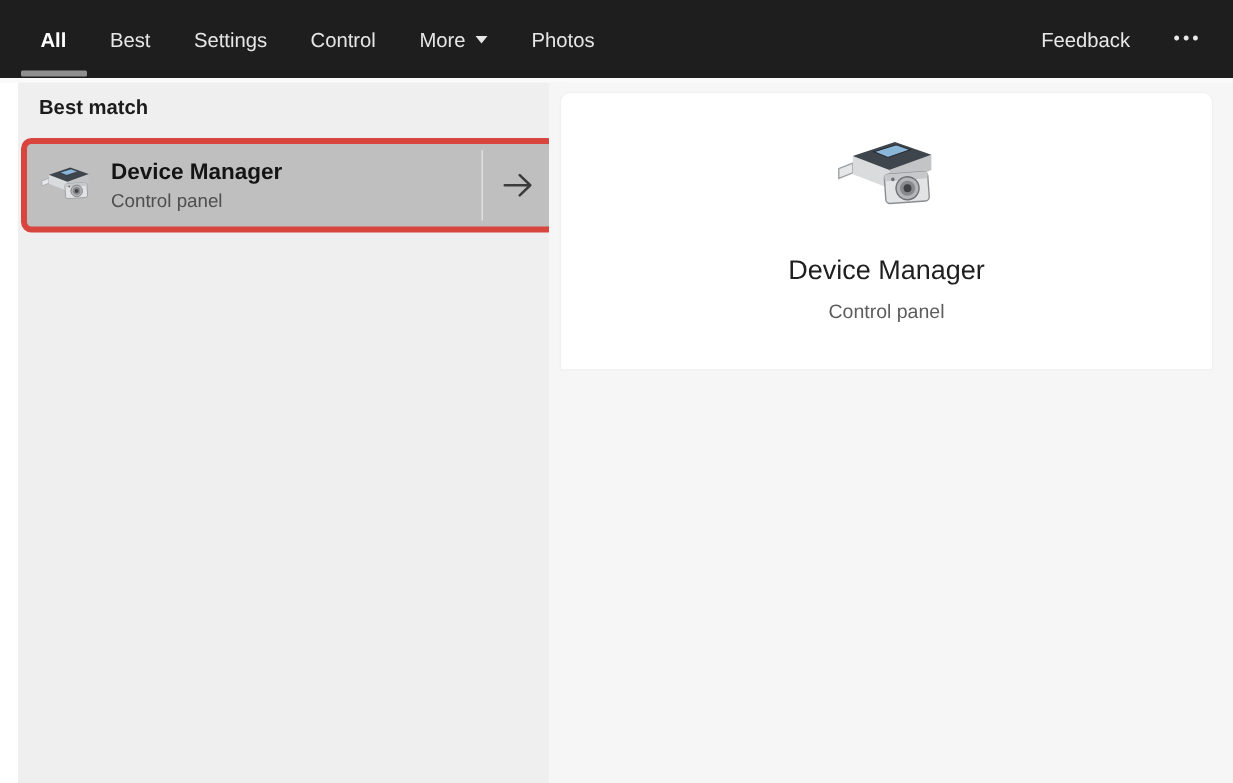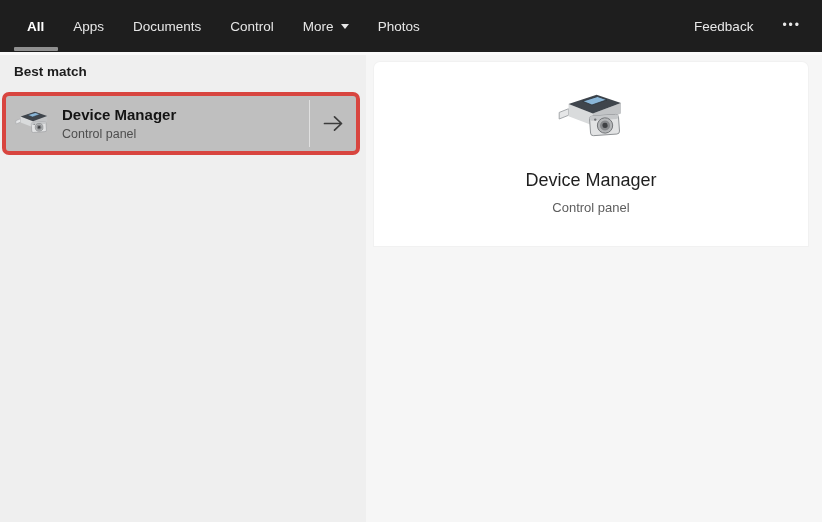--- a/index.html
+++ b/index.html
@@ -31,21 +31,21 @@
   .topbar-right { display:flex; align-items:flex-start; padding-right:21px; }
   .feedback { font-size:13.5px; color:#e8e8e8; margin-right:29px; white-space:nowrap; }
   .overflow { font-size:12px; color:#e8e8e8; letter-spacing:2px; line-height:1; }
 
   .topbar-edge {
     position:absolute; left:0; top:52px; width:822px; height:3px; background:#fafafa;
   }
 
   
   .left-panel {
-    position:absolute; left:0; top:55px; width:366px; height:467px; background:#efefef;
+    position:absolute; left:12px; top:55px; width:366px; height:467px; background:#efefef;
   }
   .section-header {
     position:absolute; left:14px; top:9px;
     font-size:13.5px; font-weight:700; color:#1c1c1c;
   }
   .annotation {
     position:absolute; left:2px; top:37px; width:358px; height:63px;
     border:4px solid #d8453f; border-radius:7px; background:#bfbfbf; overflow:hidden;
   }
   .best-match-item { display:flex; align-items:center; width:100%; height:100%; }
@@ -82,24 +82,24 @@
 
 <div class="screen">
 
   <header class="topbar">
     <nav class="tabs">
       <div class="tab active">
         <span>All</span>
         <span class="tab-indicator"></span>
       </div>
       <div class="tab">
-        <span>Apps</span>
+        <span>Best</span>
       </div>
       <div class="tab">
-        <span>Documents</span>
+        <span>Settings</span>
       </div>
       <div class="tab">
         <span>Control</span>
       </div>
       <div class="tab">
         <span>More</span>
         <span class="caret"></span>
       </div>
       <div class="tab">
         <span>Photos</span>

